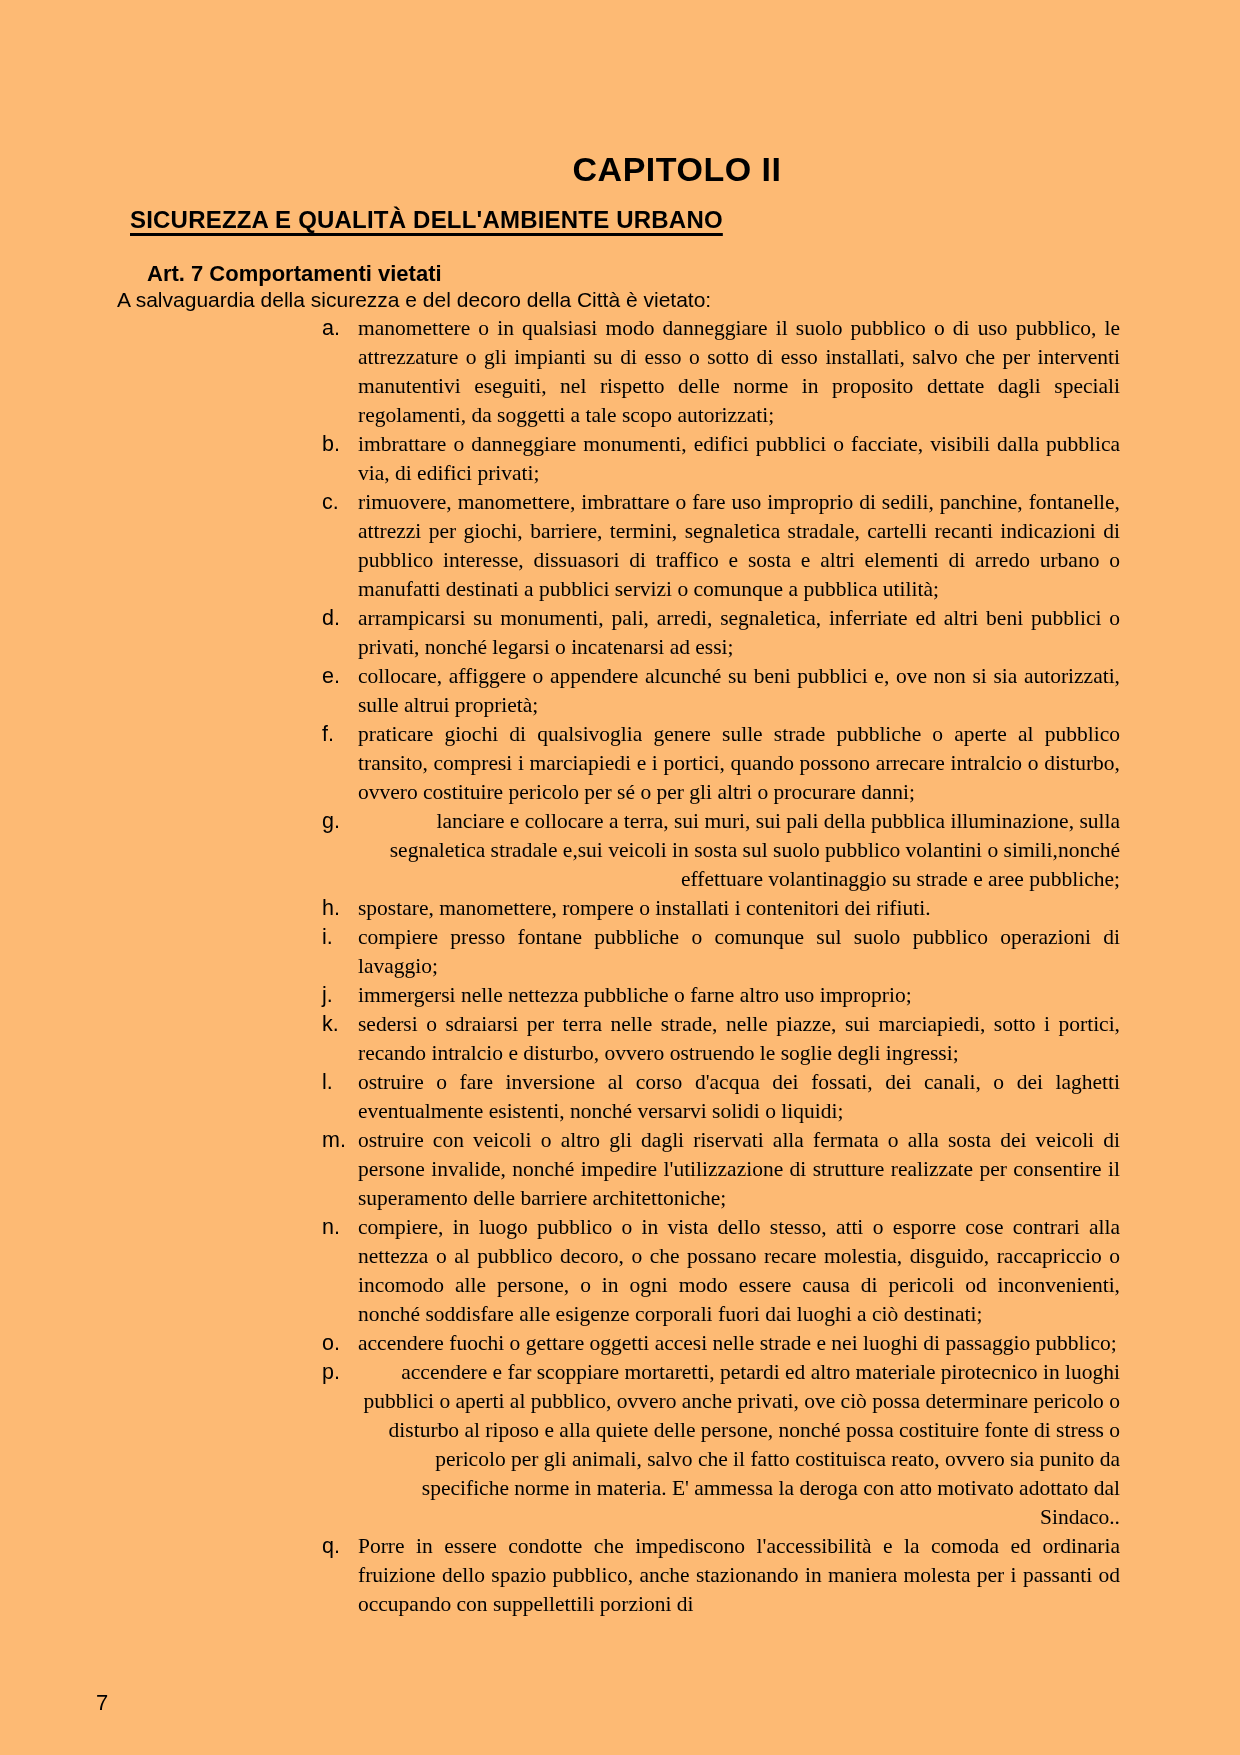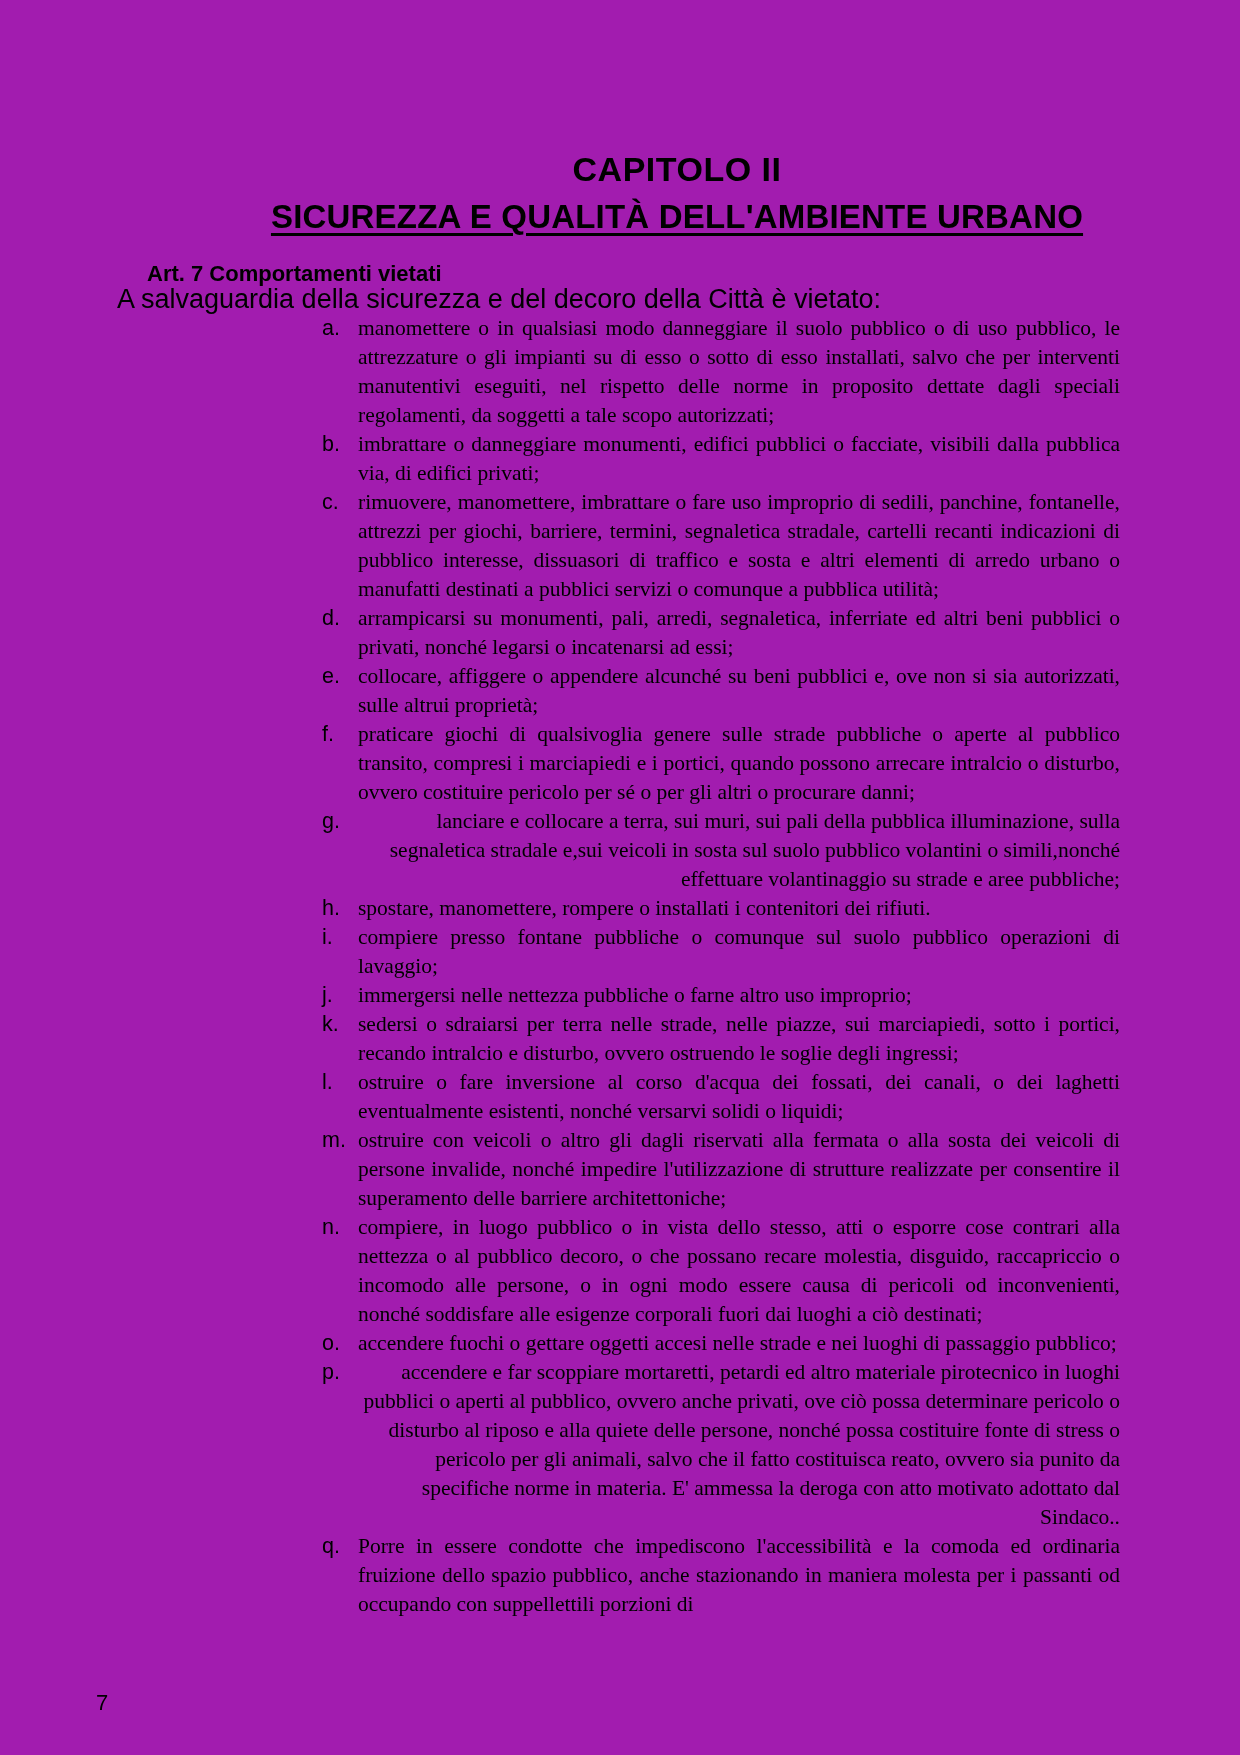--- a/index.html
+++ b/index.html
@@ -11,66 +11,66 @@
     width: 1240px;
     height: 1755px;
     font-family: "Liberation Sans", "DejaVu Sans", sans-serif;
     color: #000000;
     -webkit-font-smoothing: antialiased;
   }
   .page {
     position: relative;
     width: 1240px;
     height: 1755px;
-    background: #a21caf;
+    background: #fdba74;
     overflow: hidden;
   }
   .chapter-title {
     position: absolute;
     top: 151px;
     left: 114px;
     right: 0;
     text-align: center;
     font-size: 34px;
     font-weight: 700;
     line-height: 1.1;
     letter-spacing: 0.5px;
     margin: 0;
   }
   .chapter-subtitle {
     position: absolute;
     top: 191px;
     left: 114px;
     right: 0;
-    text-align: center;
-    font-size: 33px;
+    text-align: left;
+    font-size: 24px;
     font-weight: 700;
     line-height: 1.1;
     letter-spacing: 0.2px;
-    margin: 8px;
+    margin: 16px;
   }
   .chapter-subtitle .underlined {
     text-decoration: underline;
     text-decoration-thickness: 3px;
     text-underline-offset: 5px;
   }
   .article-heading {
     position: absolute;
     top: 256px;
     left: 143px;
     font-size: 22px;
     font-weight: 700;
     line-height: 1.25;
     margin: 4px;
   }
   .intro {
     position: absolute;
     top: 285px;
     left: 117px;
-    font-size: 27px;
+    font-size: 21px;
     line-height: 29px;
     margin: 0;
   }
   .list {
     position: absolute;
     top: 314px;
     left: 322px;
     width: 798px;
   }
   .item {

